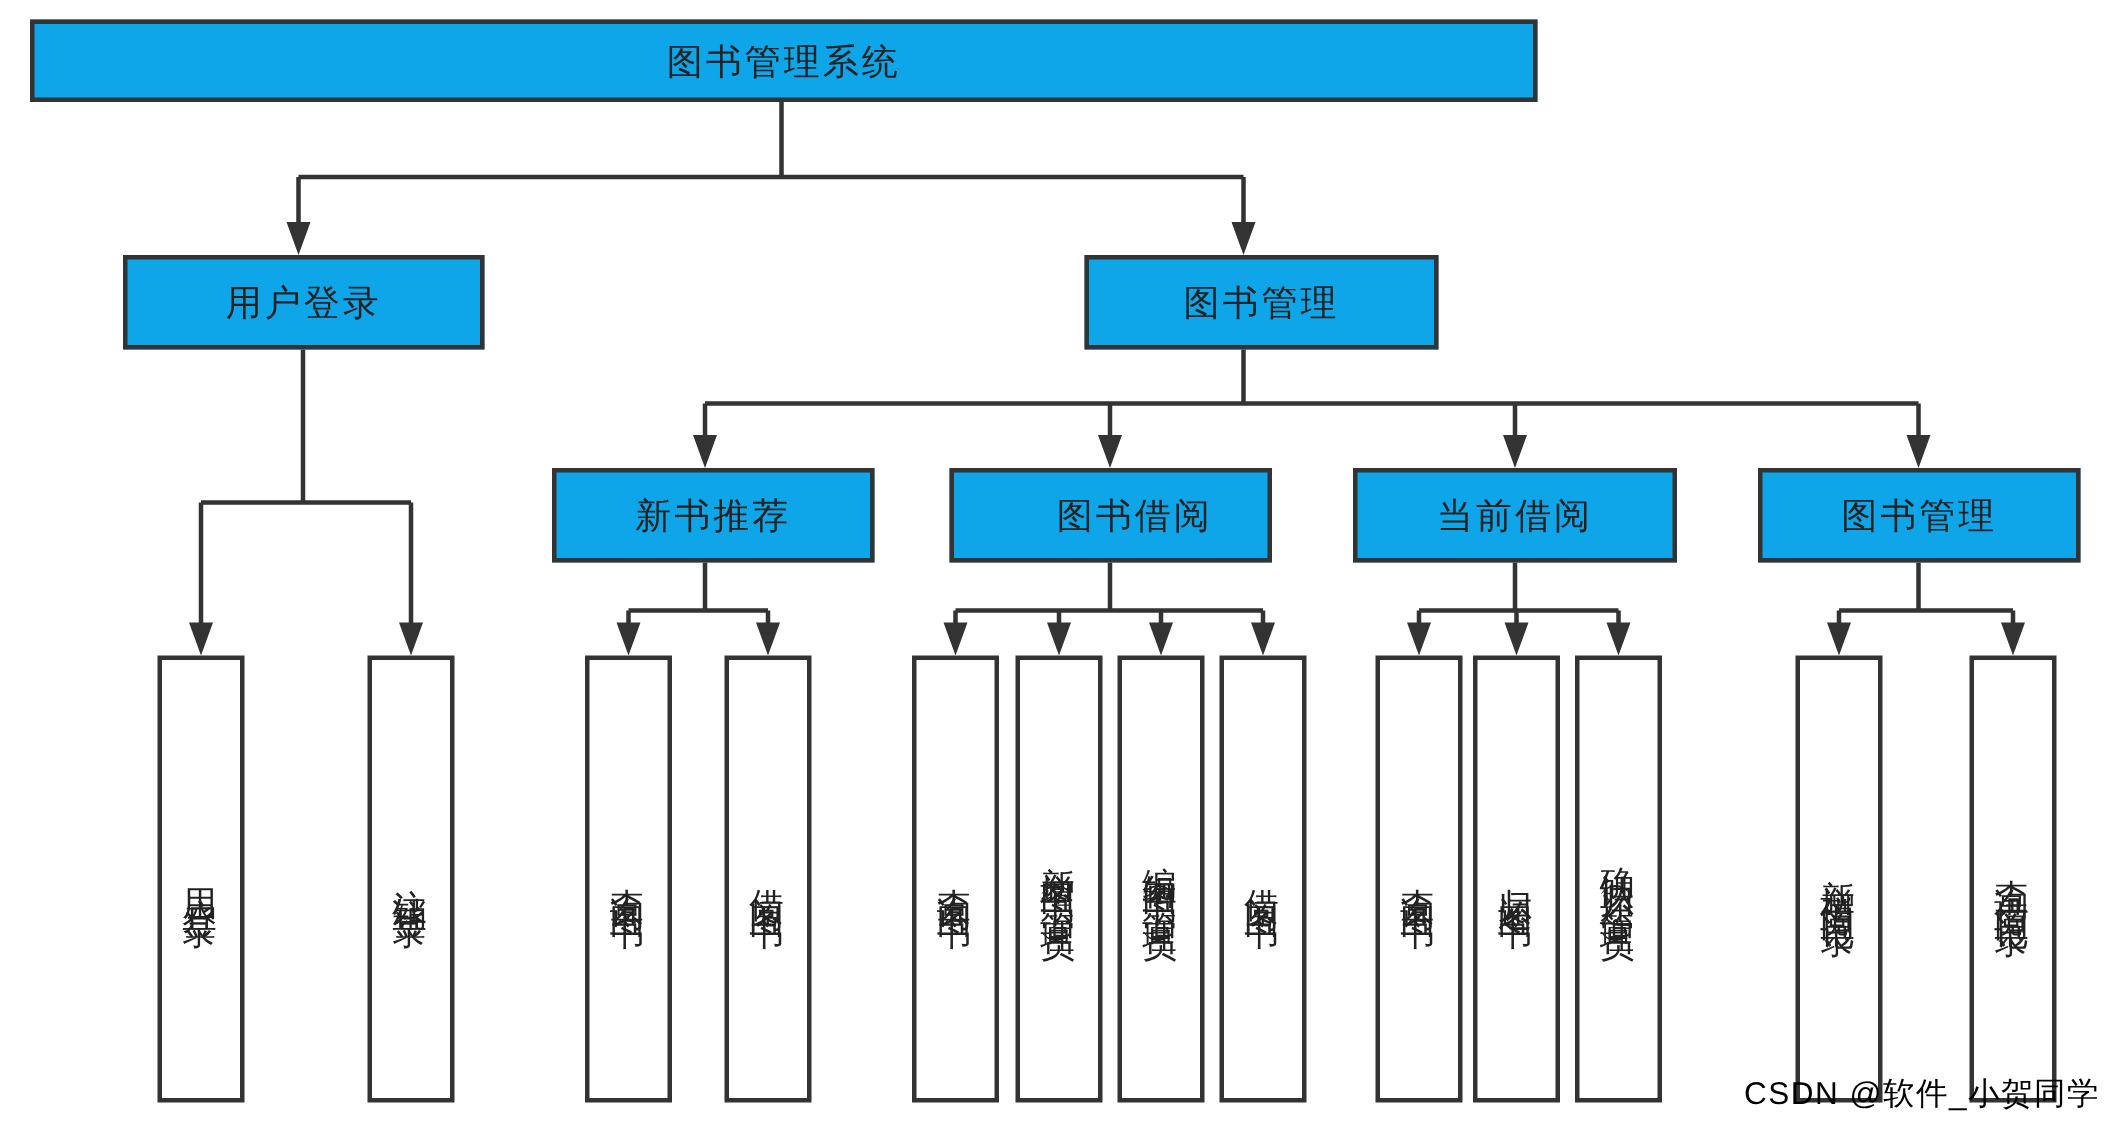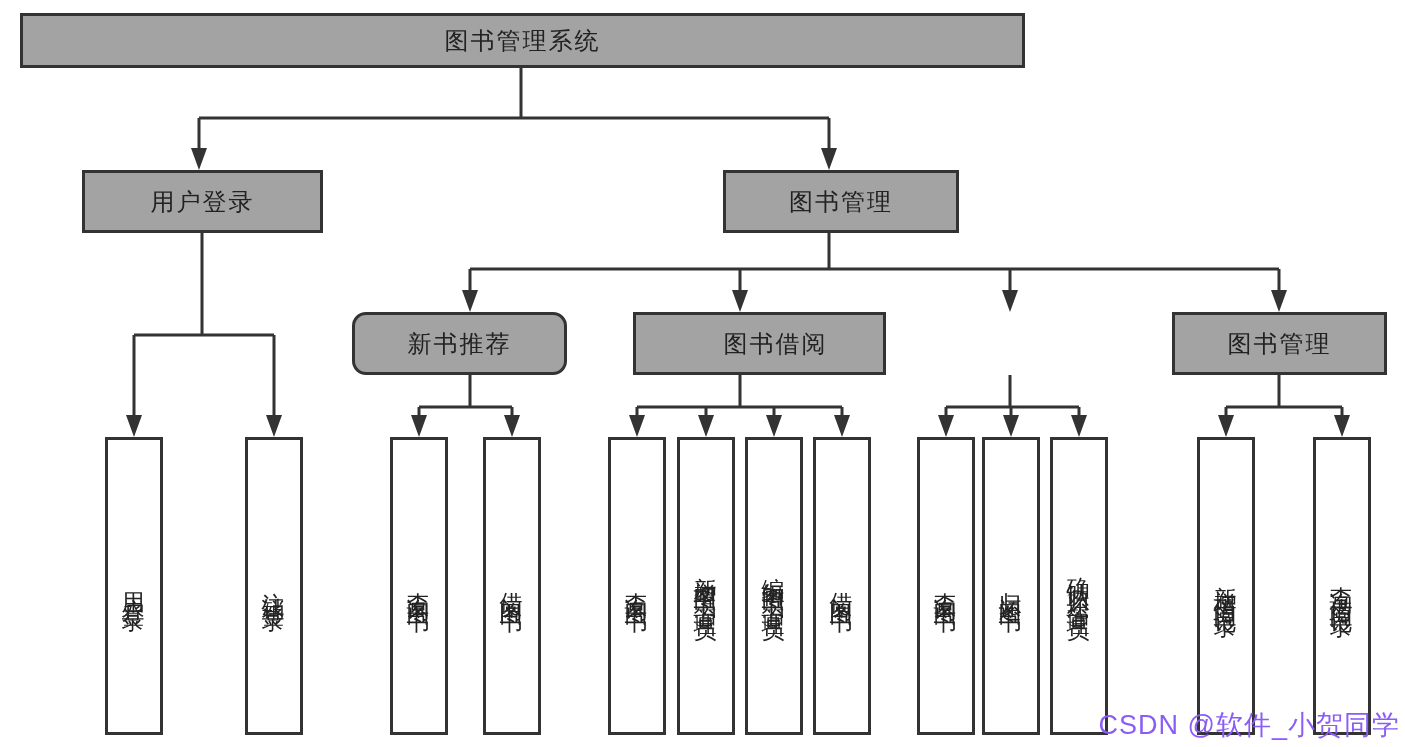--- a/index.html
+++ b/index.html
@@ -23,21 +23,21 @@
     stroke: #333333;
     stroke-width: 3;
   }
   .wires path.arrow {
     fill: #333333;
     stroke: none;
   }
   .node {
     position: absolute;
     box-sizing: border-box;
-    background: #a3a3a3;
+    background: #0ea5e9;
     border: 3px solid #333333;
     display: flex;
     align-items: center;
     justify-content: center;
     z-index: 2;
     font-size: 24px;
     letter-spacing: 2px;
     white-space: nowrap;
   }
   .leaf {
@@ -55,22 +55,22 @@
     text-orientation: mixed;
     top: 437px;
     width: 58px;
     height: 298px;
   }
   .watermark {
     position: absolute;
     right: 5px;
     bottom: 4px;
     z-index: 3;
-    font-size: 27px;
-    color: #8b5cf6;
+    font-size: 21px;
+    color: #000000;
     letter-spacing: 1px;
     white-space: nowrap;
   }
 </style>
 </head>
 <body>
 
 <div class="canvas">
 
   <svg class="wires" viewBox="0 0 1405 747" xmlns="http://www.w3.org/2000/svg">
@@ -109,22 +109,23 @@
       <path class="line" d="M1279 375 V407 M1226 407 H1342 M1226 407 V417 M1342 407 V417"></path>
       <path class="arrow" d="M1218 415 L1234 415 L1226 437 Z M1334 415 L1350 415 L1342 437 Z"></path>
     </g>
   </svg>
 
   <div class="node" style="left:20px; top:13px; width:1005px; height:55px;">图书管理系统</div>
 
   <div class="node" style="left:82px; top:170px; width:241px; height:63px;">用户登录</div>
   <div class="node" style="left:711px; top:170px; width:236px; height:63px;margin-left:12px;">图书管理</div>
 
-  <div class="node" style="left:352px; top:312px; width:215px; height:63px;border-radius:14px;">新书推荐</div>
-  <div class="node" style="left:633px; top:312px; width:253px; height:63px;padding-left:32px;">图书借阅</div>
+  <div class="node" style="left:368px; top:312px; width:215px; height:63px;">新书推荐</div>
+  <div class="node" style="left:633px; top:312px; width:215px; height:63px;padding-left:32px;">图书借阅</div>
+  <div class="node" style="left:902px; top:312px; width:216px; height:63px;">当前借阅</div>
   <div class="node" style="left:1172px; top:312px; width:215px; height:63px;">图书管理</div>
 
   <div class="leaf" style="left:105px;">用户登录</div>
   <div class="leaf" style="left:245px;">注销登录</div>
 
   <div class="leaf" style="left:390px;">查询图书</div>
   <div class="leaf" style="left:483px;">借阅图书</div>
 
   <div class="leaf" style="left:608px;">查询图书</div>
   <div class="leaf" style="left:677px;">新增图书（管理员）</div>

